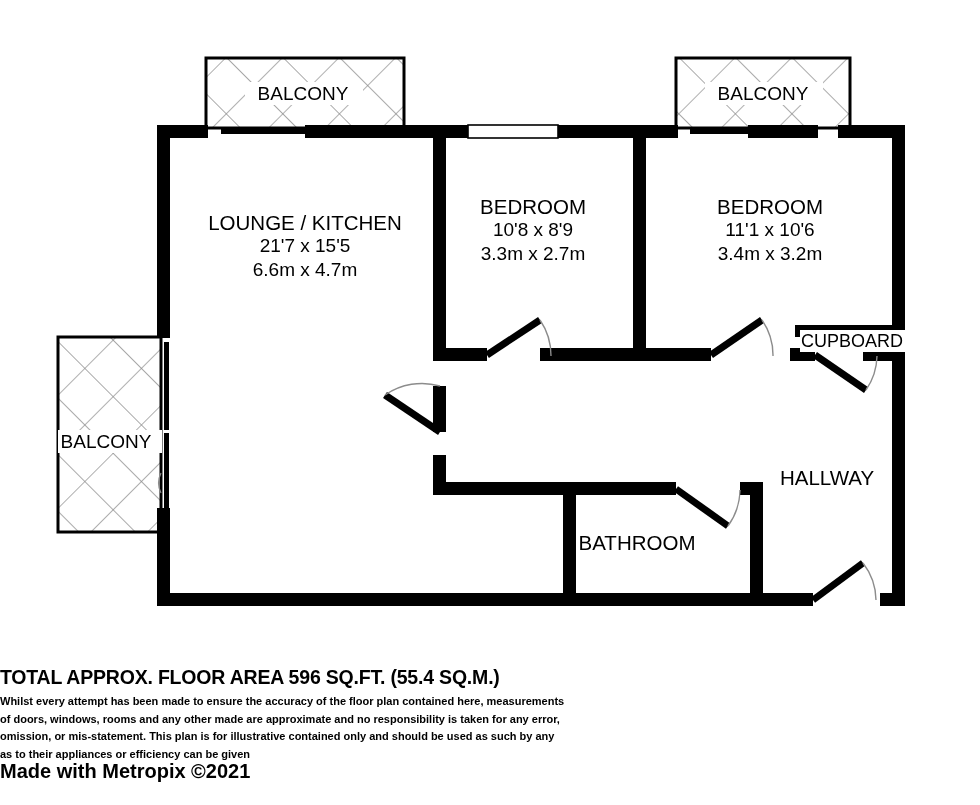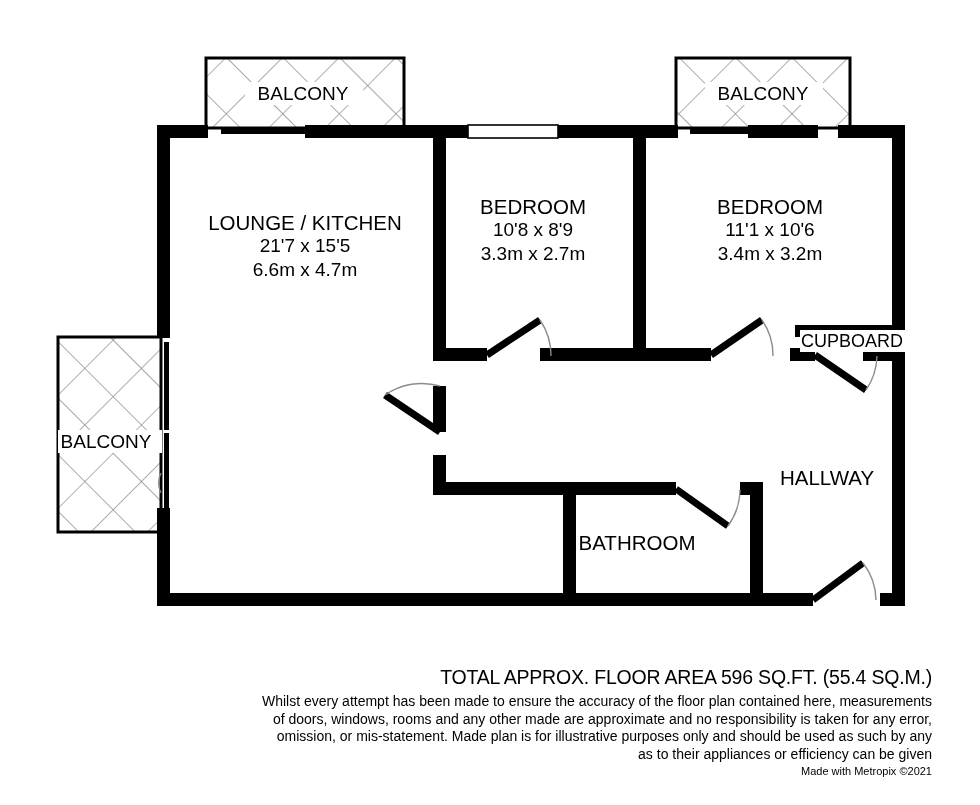--- a/index.html
+++ b/index.html
@@ -23,36 +23,36 @@
   #plan-svg {
     position: absolute;
     left: 0;
     top: 0;
   }
   .footer {
     position: absolute;
     left: 0;
     top: 666px;
     width: 932px;
-    text-align: right;
+    text-align: left;
+    font-weight: bold;
   }
   .floor-area {
     font-size: 19.5px;
     letter-spacing: -0.2px;
     margin-bottom: 4px;
     white-space: nowrap;
   }
   .disclaimer-line {
-    font-size: 14px;
+    font-size: 11px;
     line-height: 17.6px;
     white-space: nowrap;
-    margin-left: 36px;
   }
   .credit {
-    font-size: 11px;
+    font-size: 20px;
     line-height: 17.6px;
     white-space: nowrap;
   }
   text {
     font-family: "Liberation Sans", sans-serif;
     fill: #000000;
   }
   .room-name {
     font-size: 20.5px;
     font-weight: normal;
@@ -228,18 +228,18 @@
       <rect x="58" y="430" width="104" height="23" fill="#ffffff"></rect>
       <text class="balcony-label" x="106" y="448" text-anchor="middle">BALCONY</text>
     </g>
 
   </svg>
 
   <div class="footer">
     <div class="floor-area">TOTAL APPROX. FLOOR AREA 596 SQ.FT. (55.4 SQ.M.)</div>
     <div class="disclaimer-line">Whilst every attempt has been made to ensure the accuracy of the floor plan contained here, measurements</div>
     <div class="disclaimer-line">of doors, windows, rooms and any other made are approximate and no responsibility is taken for any error,</div>
-    <div class="disclaimer-line">omission, or mis-statement. Made plan is for illustrative purposes only and should be used as such by any</div>
+    <div class="disclaimer-line">omission, or mis-statement. This plan is for illustrative contained only and should be used as such by any</div>
     <div class="disclaimer-line">as to their appliances or efficiency can be given</div>
     <div class="credit">Made with Metropix ©2021</div>
   </div>
 
 </div>
 
 </body></html>

